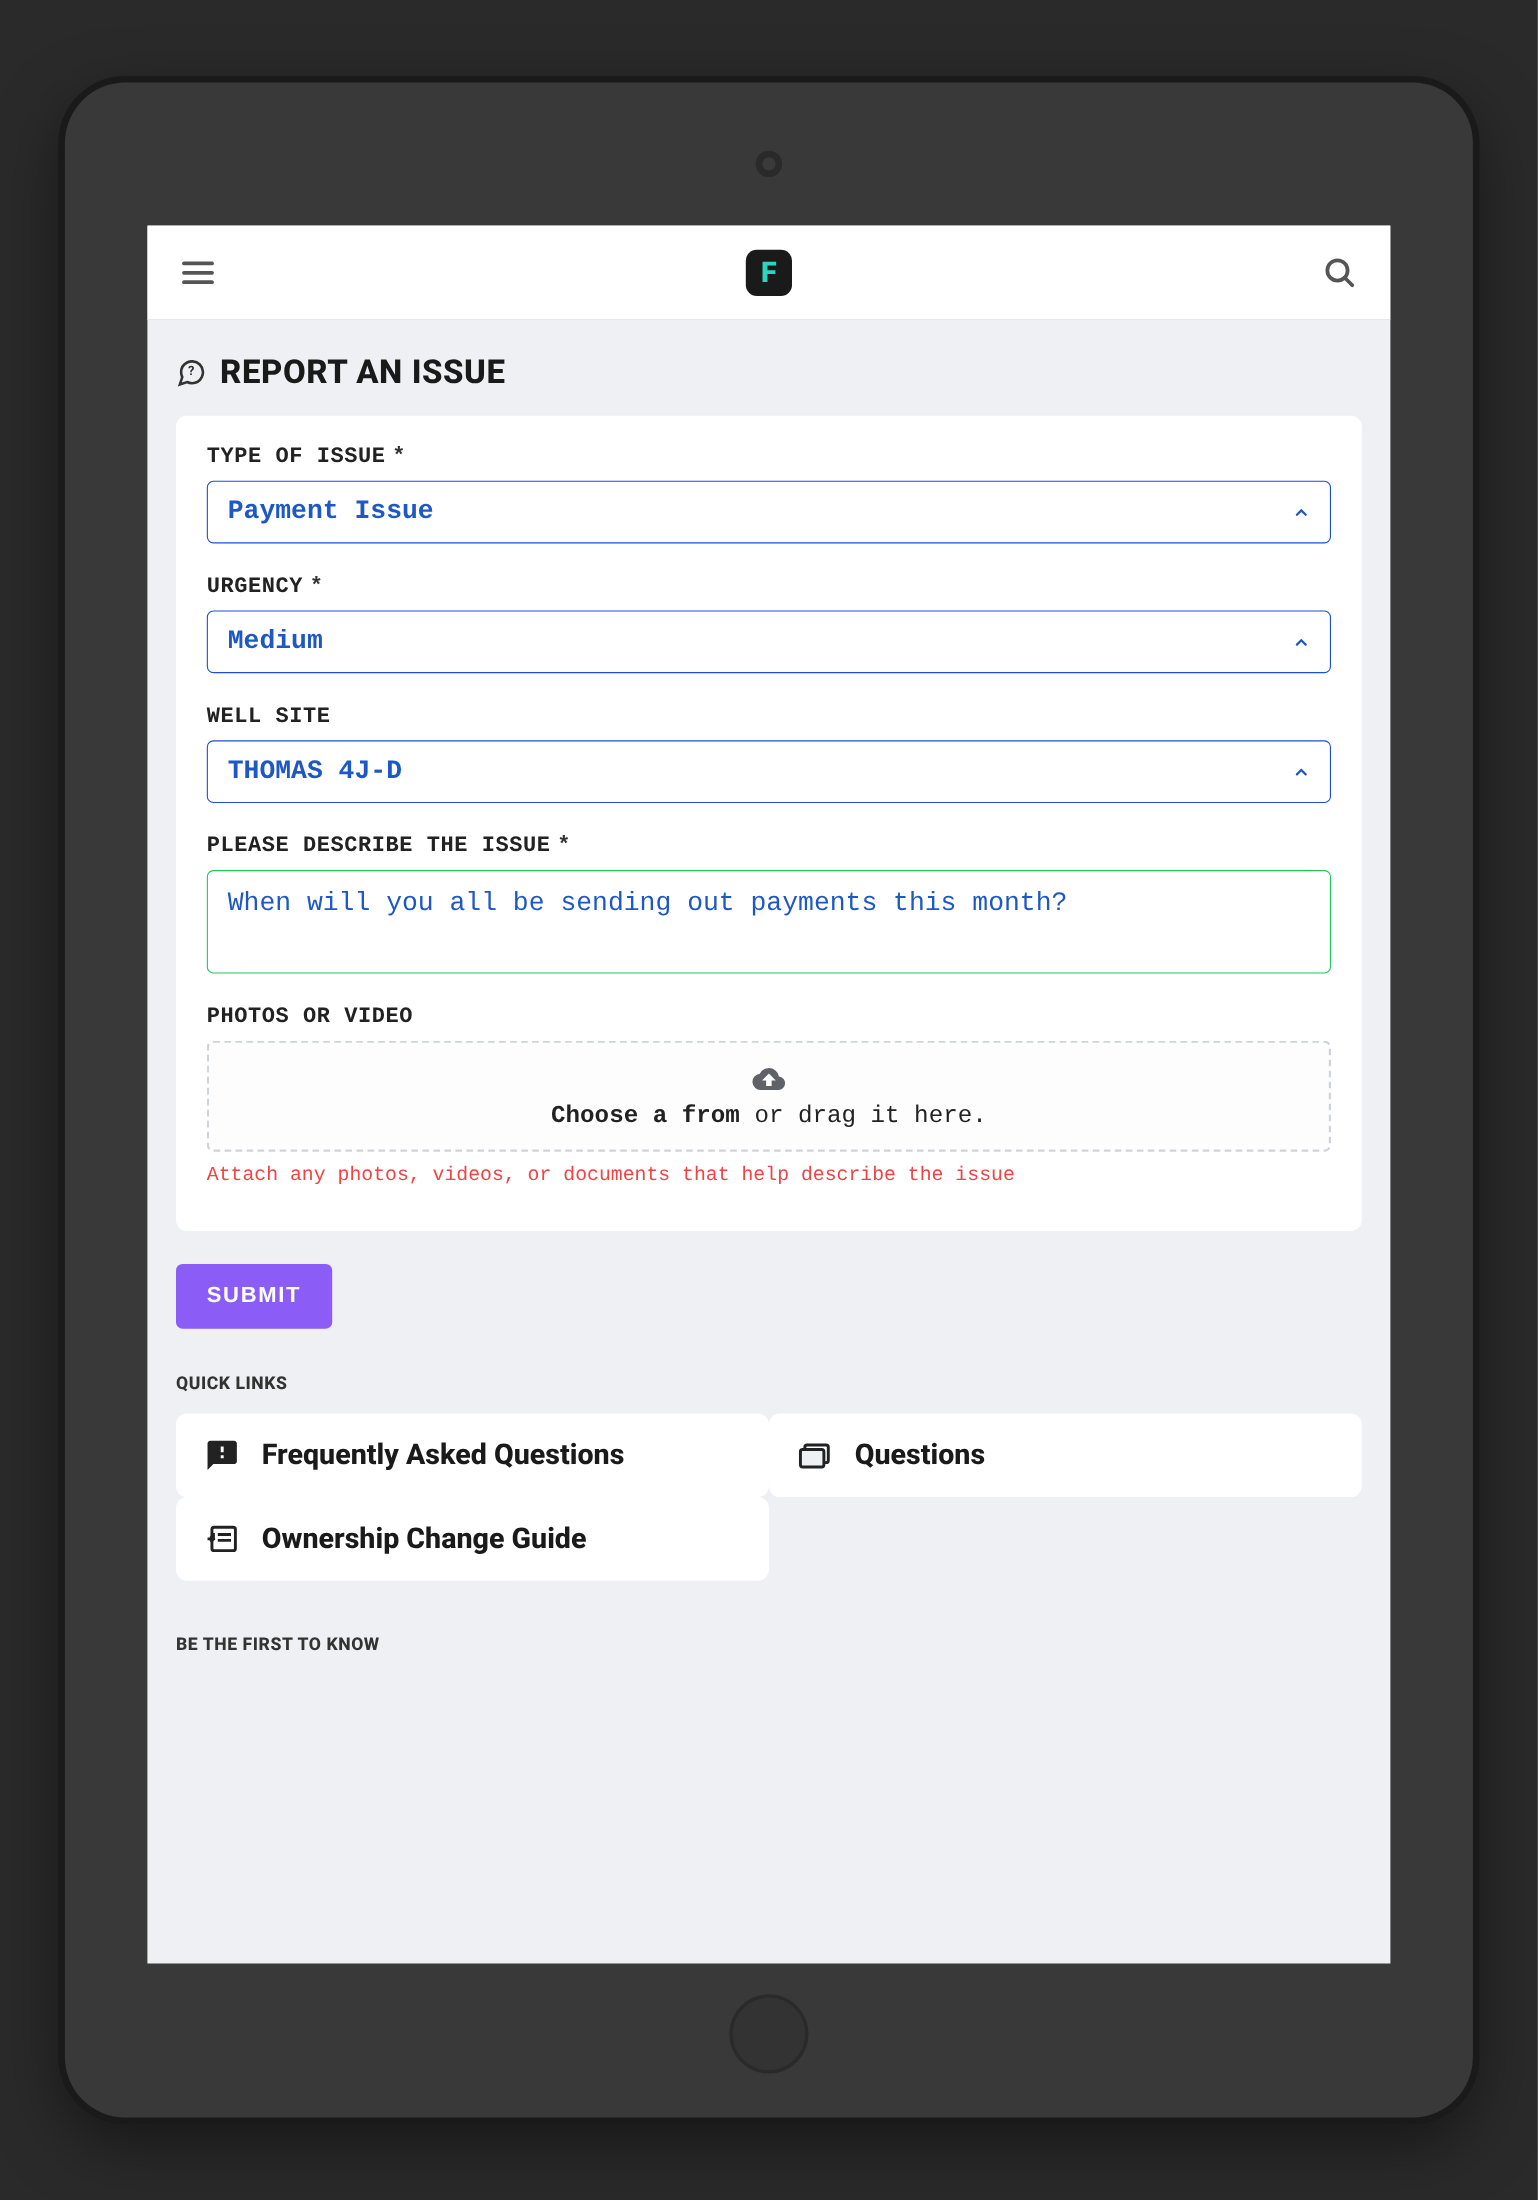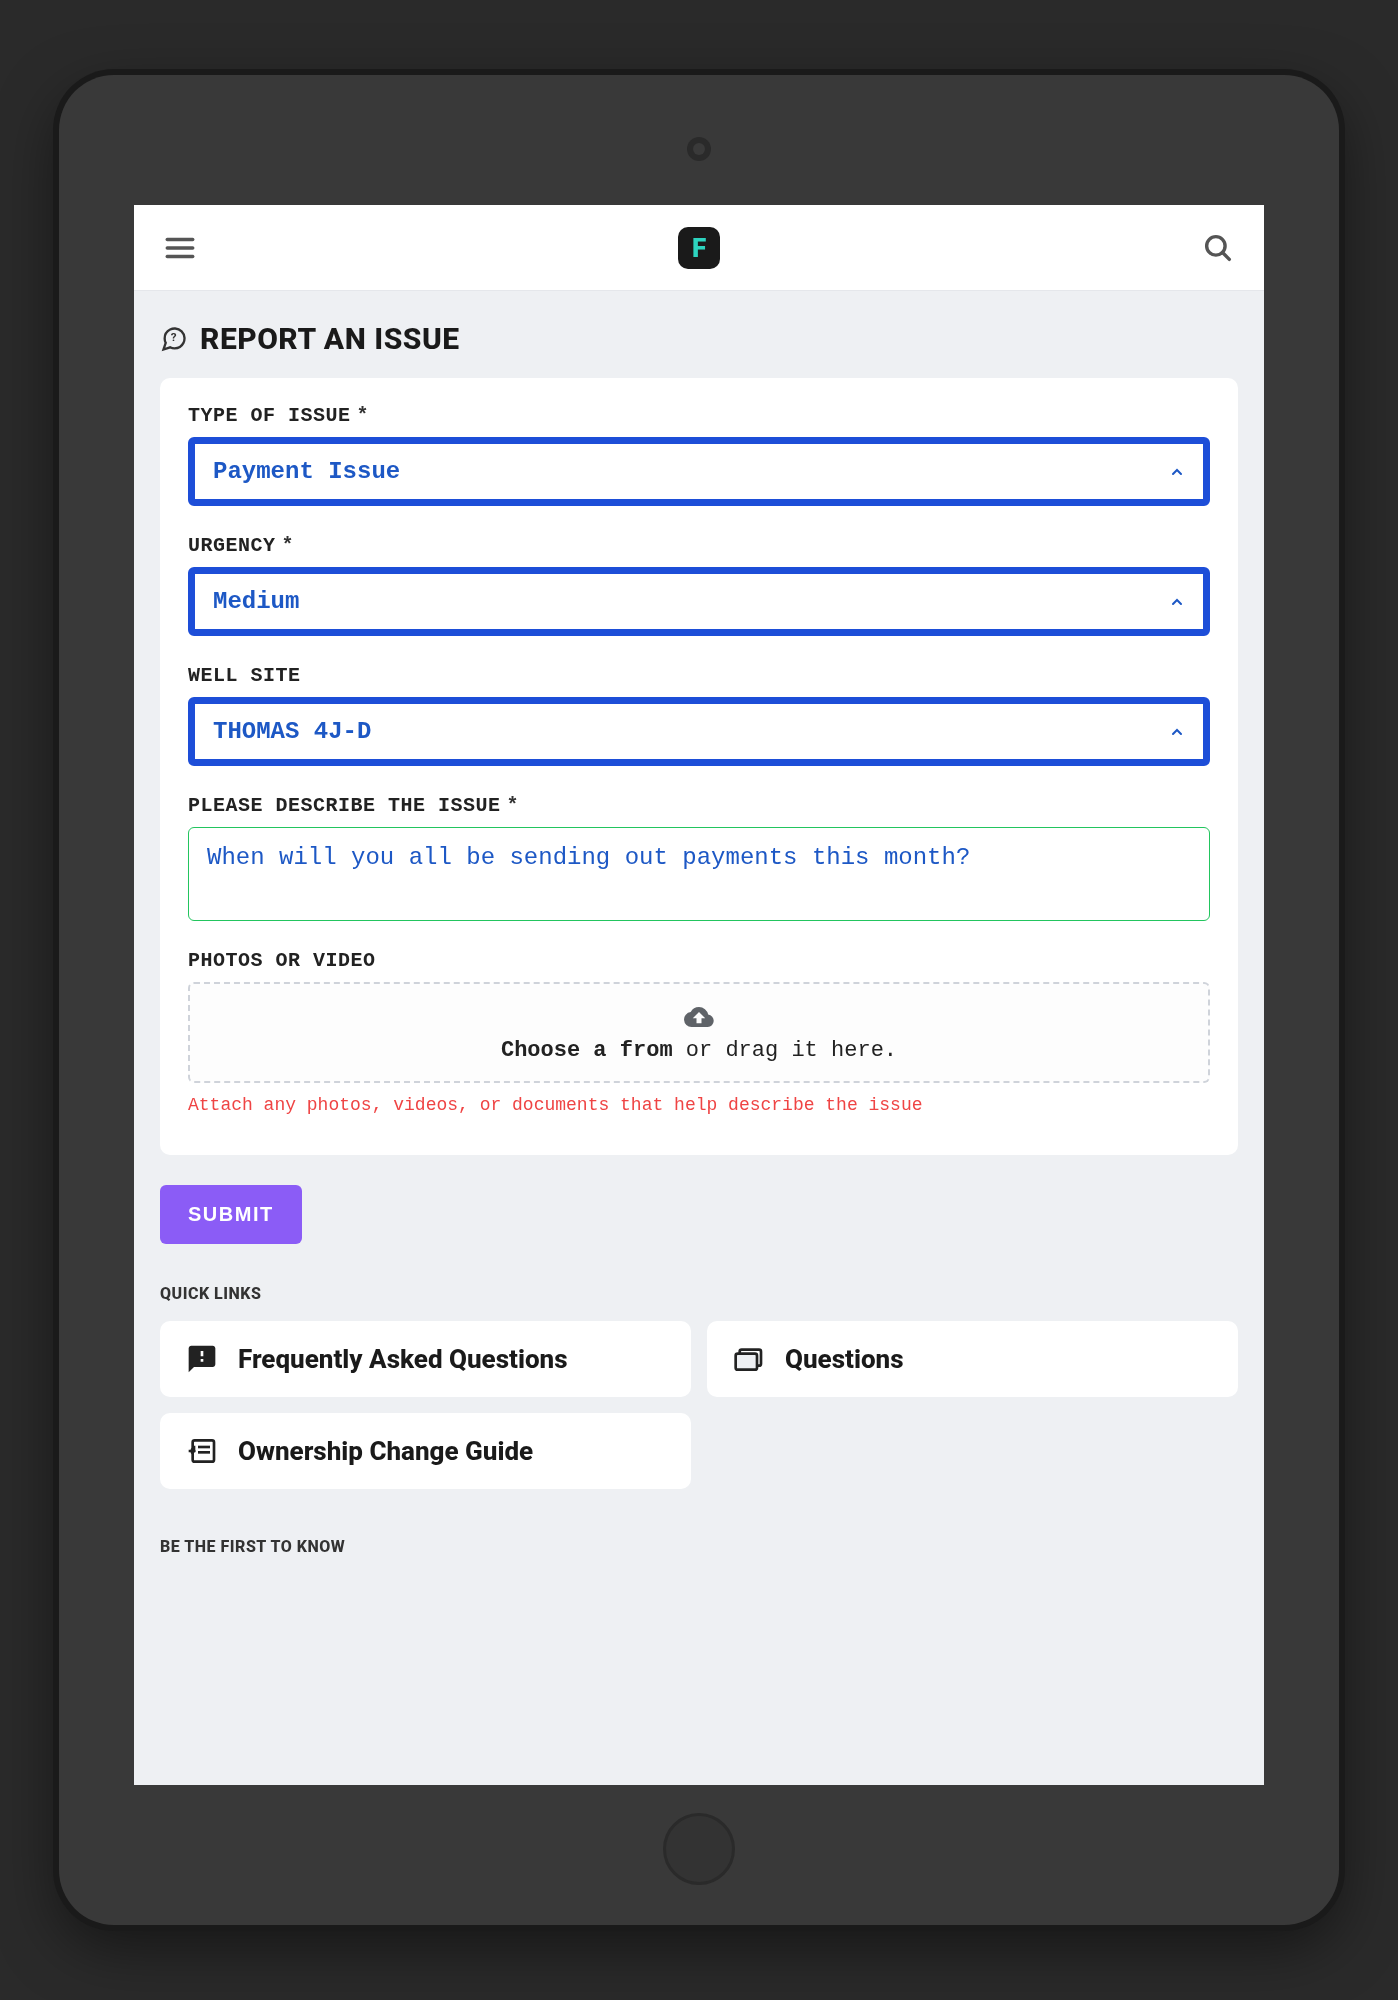--- a/index.html
+++ b/index.html
@@ -117,21 +117,21 @@
     .field-label {
       font-size: 20px;
       font-weight: 800;
       letter-spacing: 0.5px;
       color: #222;
       margin-bottom: 10px;
       text-transform: uppercase;
     }
     .field-label .req { color: #333; margin-left: 6px; }
     .select-box {
-      border: 7px solid #1d4ed8;
+      border: 1px solid #1d4ed8;
       border-radius: 6px;
       padding: 14px 18px;
       display: flex;
       justify-content: space-between;
       align-items: center;
       cursor: pointer;
       background: #fff;
     }
     .select-value {
       color: #1d58c5;
@@ -178,21 +178,20 @@
     .section-heading {
       font-size: 16px;
       font-weight: 800;
       letter-spacing: 0.5px;
       color: #333;
       margin-bottom: 18px;
     }
     .quick-links {
       display: grid;
       grid-template-columns: 1fr 1fr;
-      gap: 16px;
       margin-bottom: 48px;
     }
     .quick-link {
       background: #fff;
       border-radius: 10px;
       padding: 22px 26px;
       display: flex;
       align-items: center;
       gap: 20px;
       cursor: pointer;

